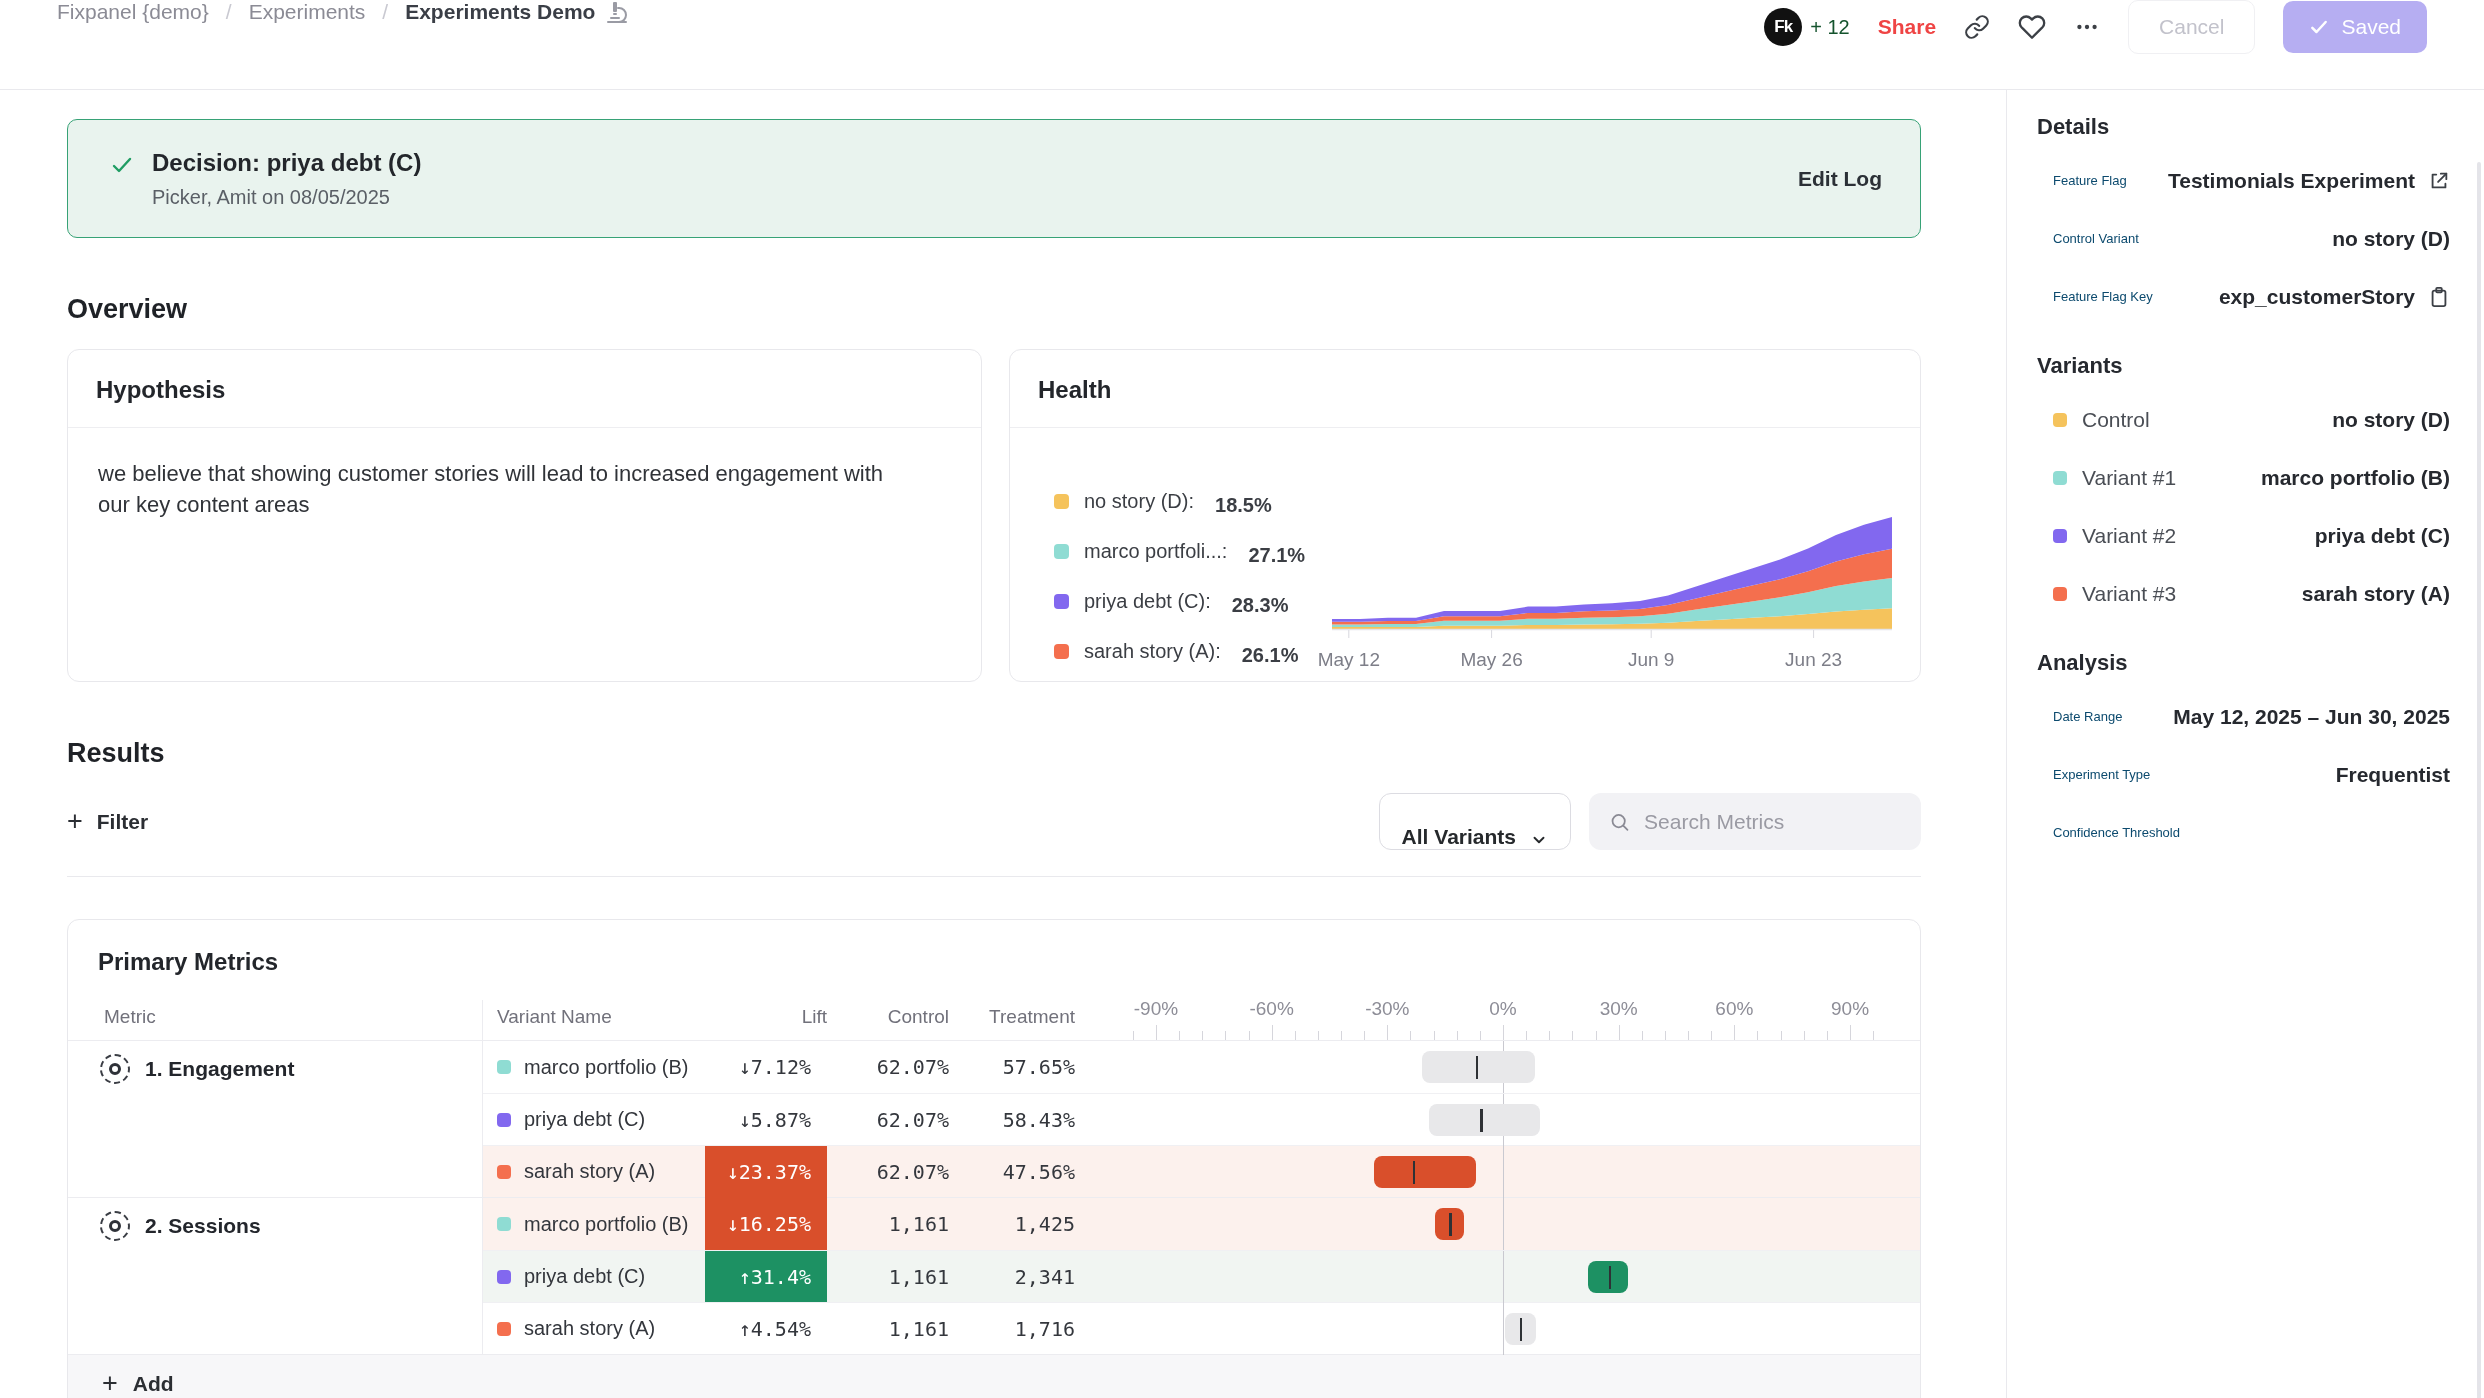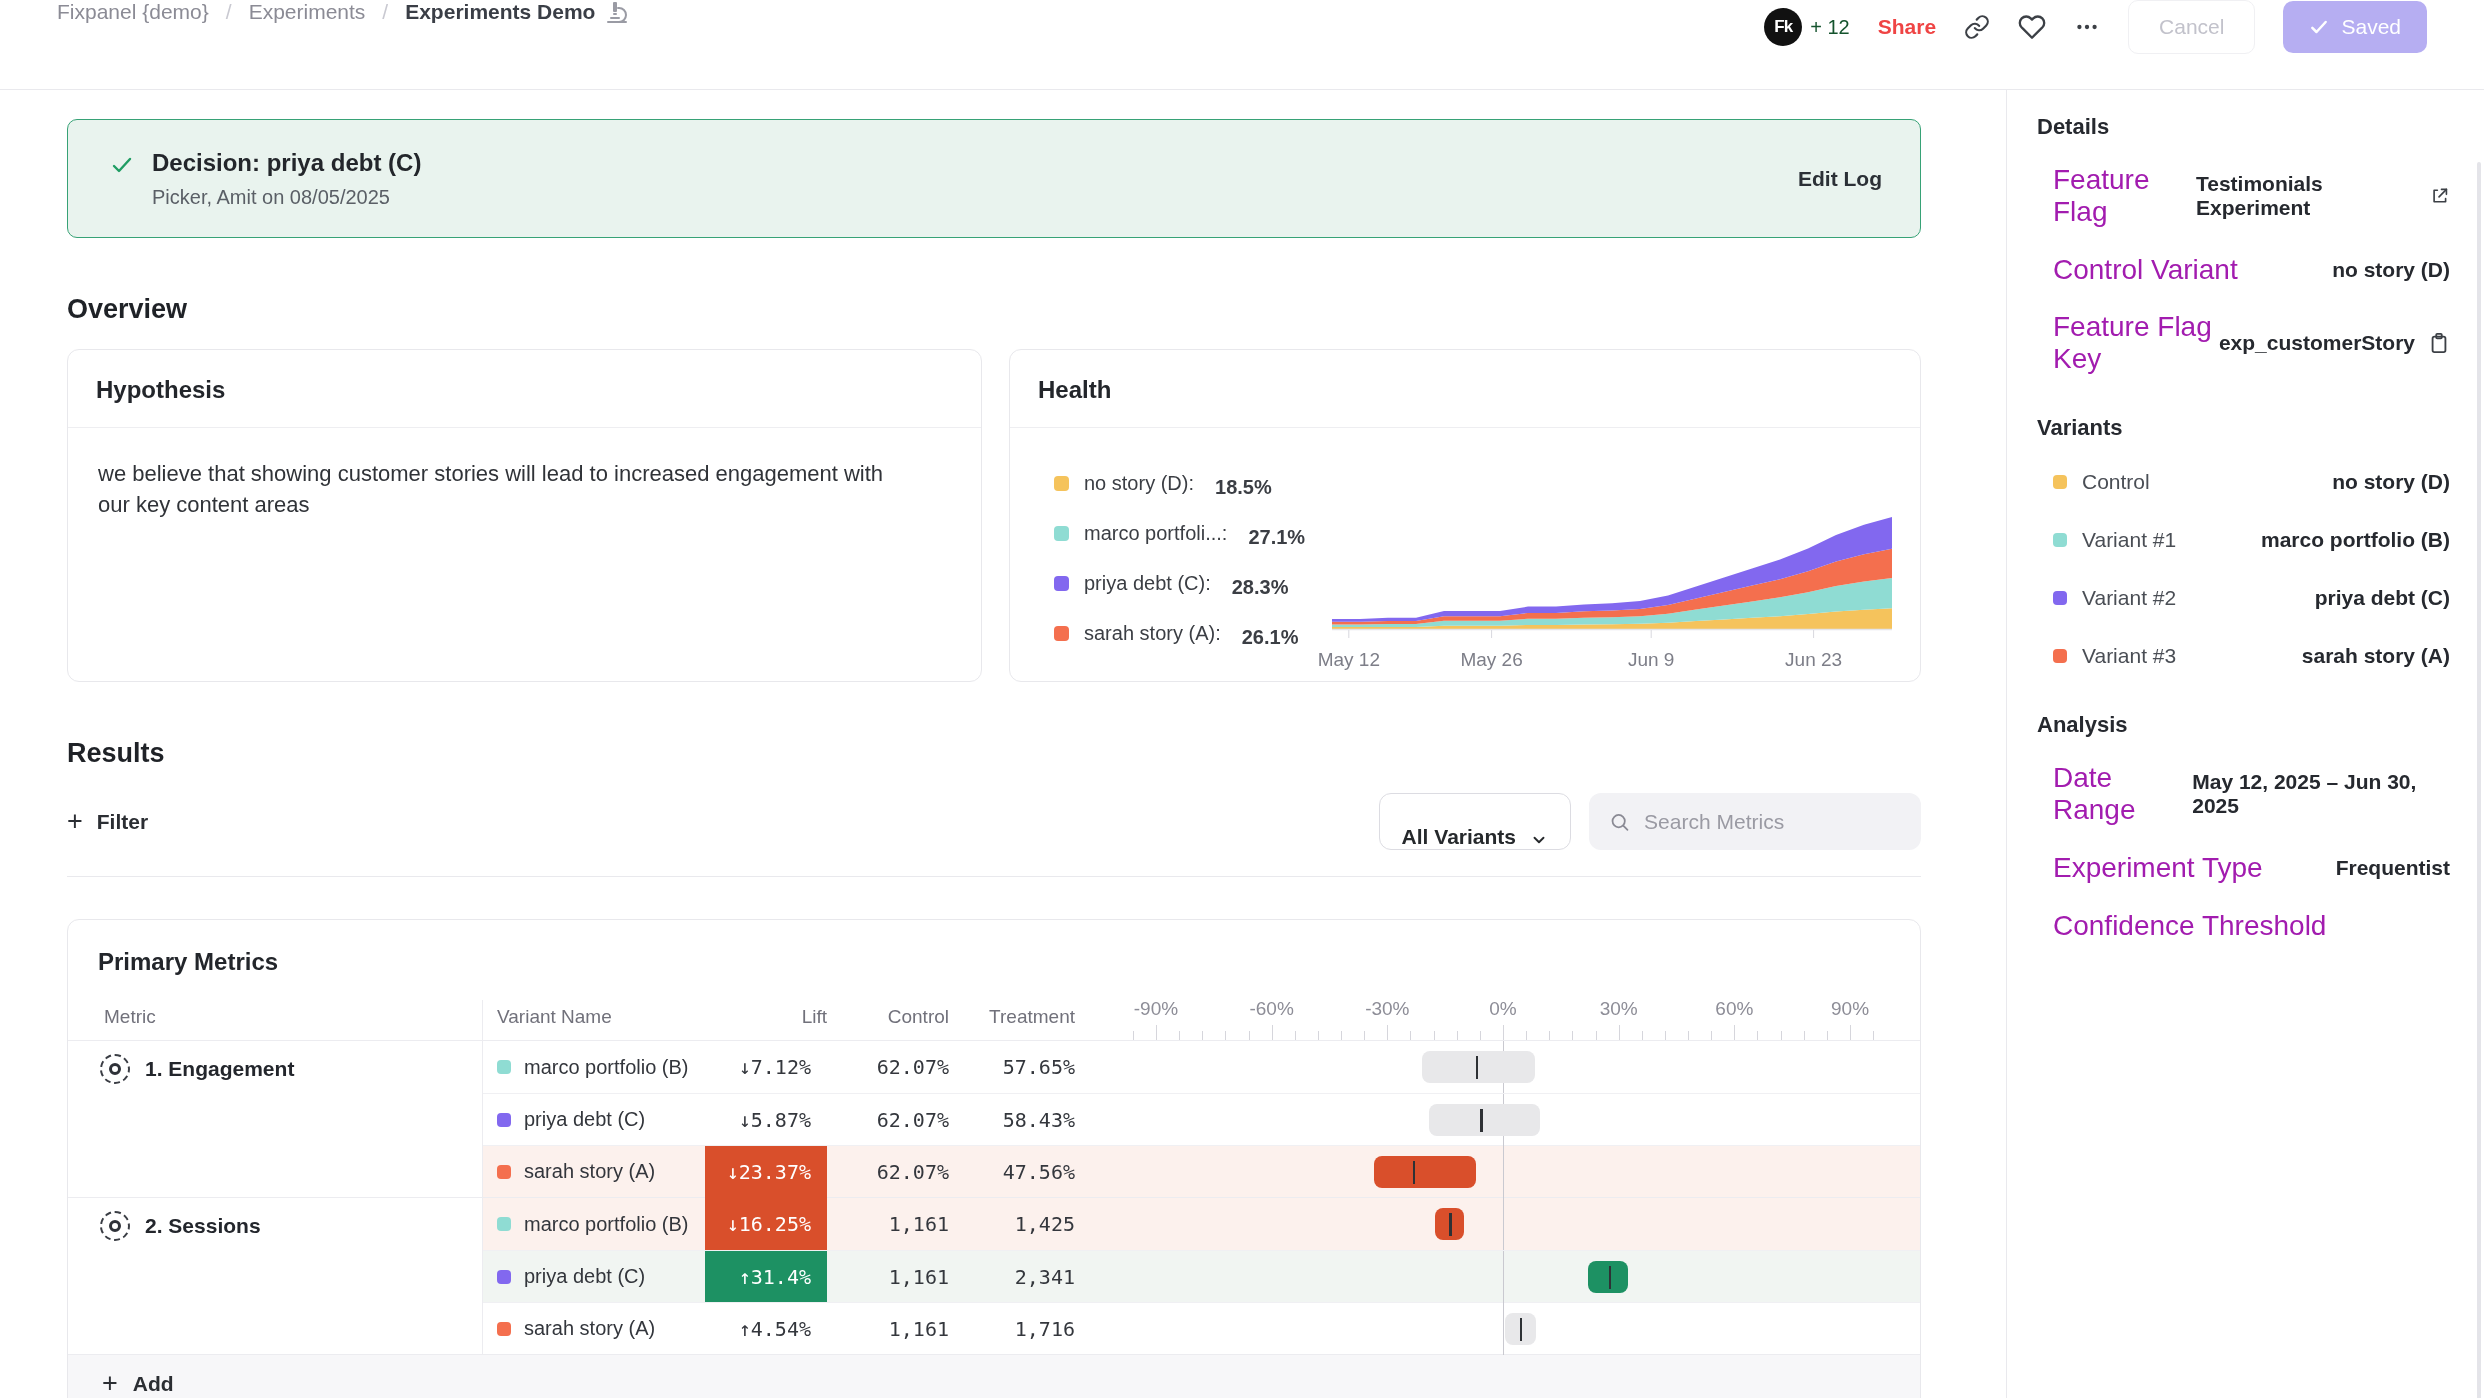--- a/index.html
+++ b/index.html
@@ -38,21 +38,21 @@
 
   .h-section { font-size:27px; font-weight:700; color:#1f2227; margin:56px 0 24px; }
 
   
   .cards { display:flex; gap:27px; }
   .card { border:1px solid #e8e8ec; border-radius:12px; background:#fff; }
   .card-hypothesis { width:915px; height:333px; }
   .card-health { flex:1; height:333px; position:relative; }
   .card-head { padding:26px 28px 23px; font-size:24px; font-weight:700; color:#23262b; border-bottom:1px solid #eeeef1; }
   .hyp-body { padding:30px 30px; font-size:22px; line-height:1.42; color:#303338; max-width:880px; }
-  .legend { position:absolute; left:44px; top:118px; display:flex; flex-direction:column; gap:19px; }
+  .legend { position:absolute; left:44px; top:136px; display:flex; flex-direction:column; gap:19px; }
   .legend-item { display:flex; align-items:center; gap:15px; font-size:20px; color:#3b3e44; }
   .legend-swatch { width:15px; height:15px; border-radius:4px; flex:0 0 auto; }
   .legend-val { font-weight:700; margin-left:6px;margin-top:8px; }
   .health-chart { position:absolute; right:28px; bottom:40px; width:560px; height:132px; }
   .health-xlabels { position:absolute; right:28px; bottom:8px; width:560px; height:24px;text-align:right; }
   .health-xlabels span { position:absolute; transform:translateX(-50%); font-size:19px; color:#7d7e88; white-space:nowrap; }
 
   
   .filter-row { display:flex; align-items:center; justify-content:space-between; }
   .filter-btn { display:flex; align-items:center; gap:14px; font-size:21px; font-weight:700; color:#2b2e33; background:none; border:none; font-family:inherit; cursor:pointer; }
@@ -104,21 +104,21 @@
   .ci-bar.negative { background:#d94f2b; }
   .ci-bar.positive { background:#1d9163; }
   .ci-marker { position:absolute; top:15px; height:23px; width:2.5px; background:#2e3135; }
   .pm-footer { border-top:1px solid #ececf0; background:#f7f7f9; height:58px; display:flex; align-items:center; gap:15px; padding-left:34px; }
   .pm-footer .label { font-size:21px; font-weight:700; color:#2b2e33; }
 
   
   .sb-heading { font-size:22px; font-weight:700; color:#26292f; margin-bottom:24px; }
   .sb-section { margin-bottom:40px; }
   .sb-row { display:flex; align-items:center; justify-content:space-between; margin-bottom:25px; min-height:33px; }
-  .sb-label { font-size:28px; color:#a21caf; padding-left:16px; }
+  .sb-label { font-size:13px; color:#0c4a6e; padding-left:16px; }
   .sb-value { font-size:21px; font-weight:700; color:#26292f; display:flex; align-items:center; gap:13px; }
   .sb-variant-label { display:flex; align-items:center; gap:15px; padding-left:16px; font-size:21px; color:#4a4e55; }
 </style>
 </head>
 <body>
 
 <div class="page">
 
   <div class="topbar">
     <div class="crumbs">

